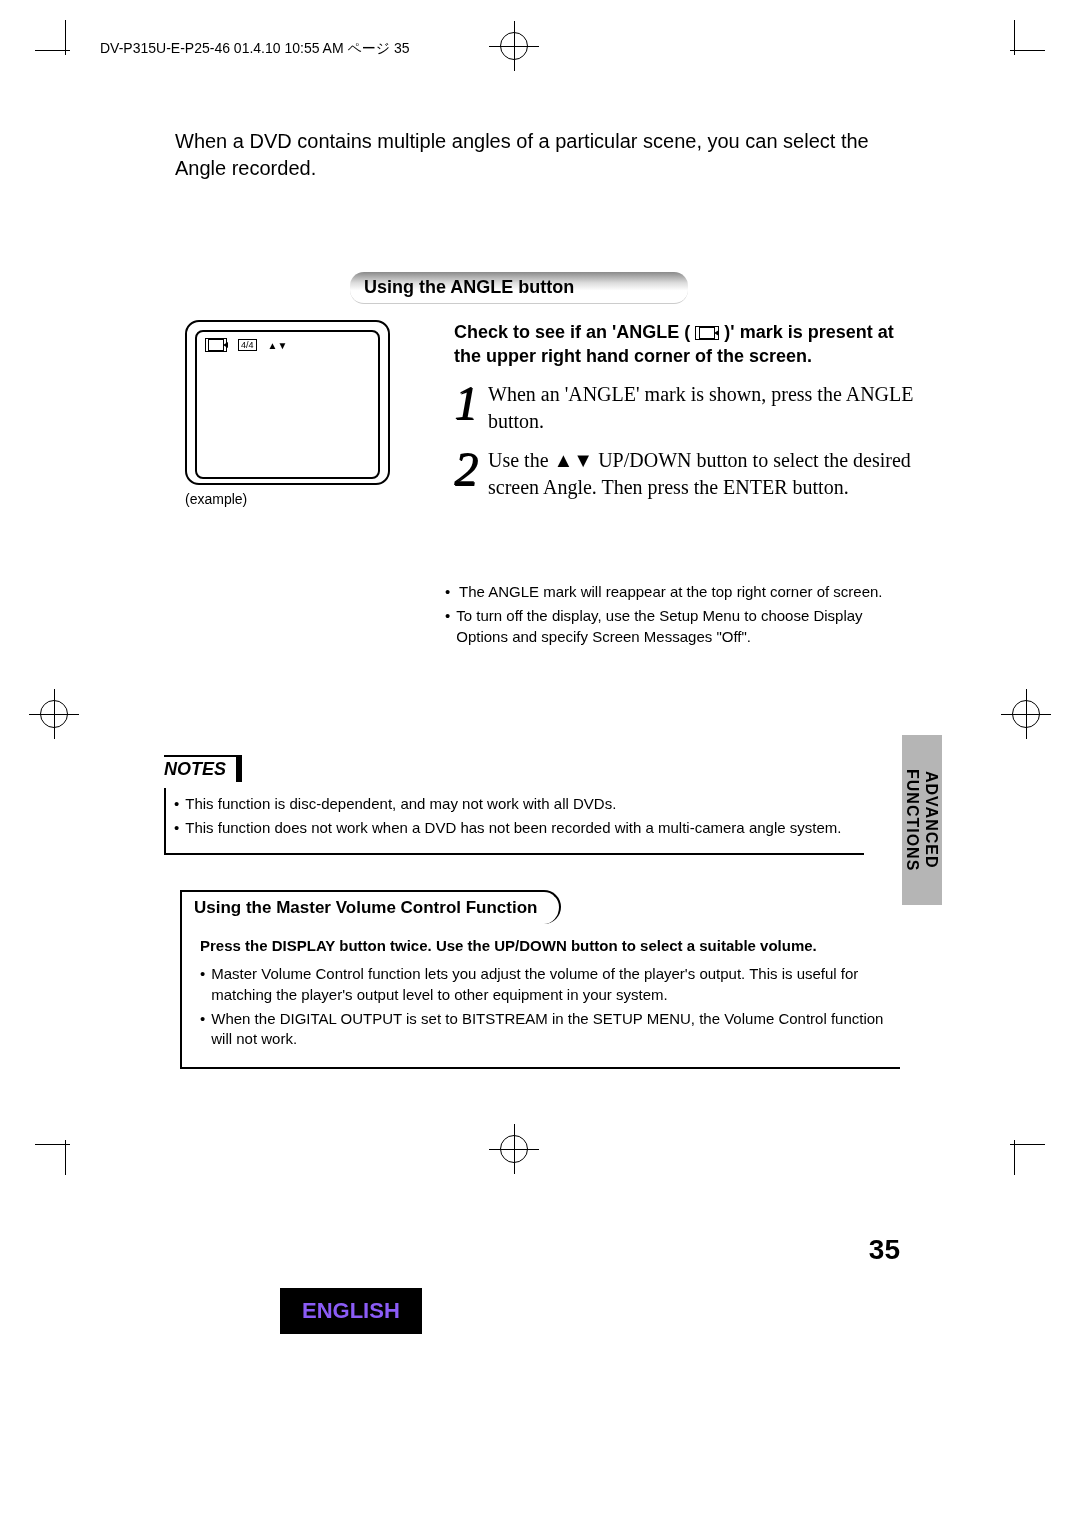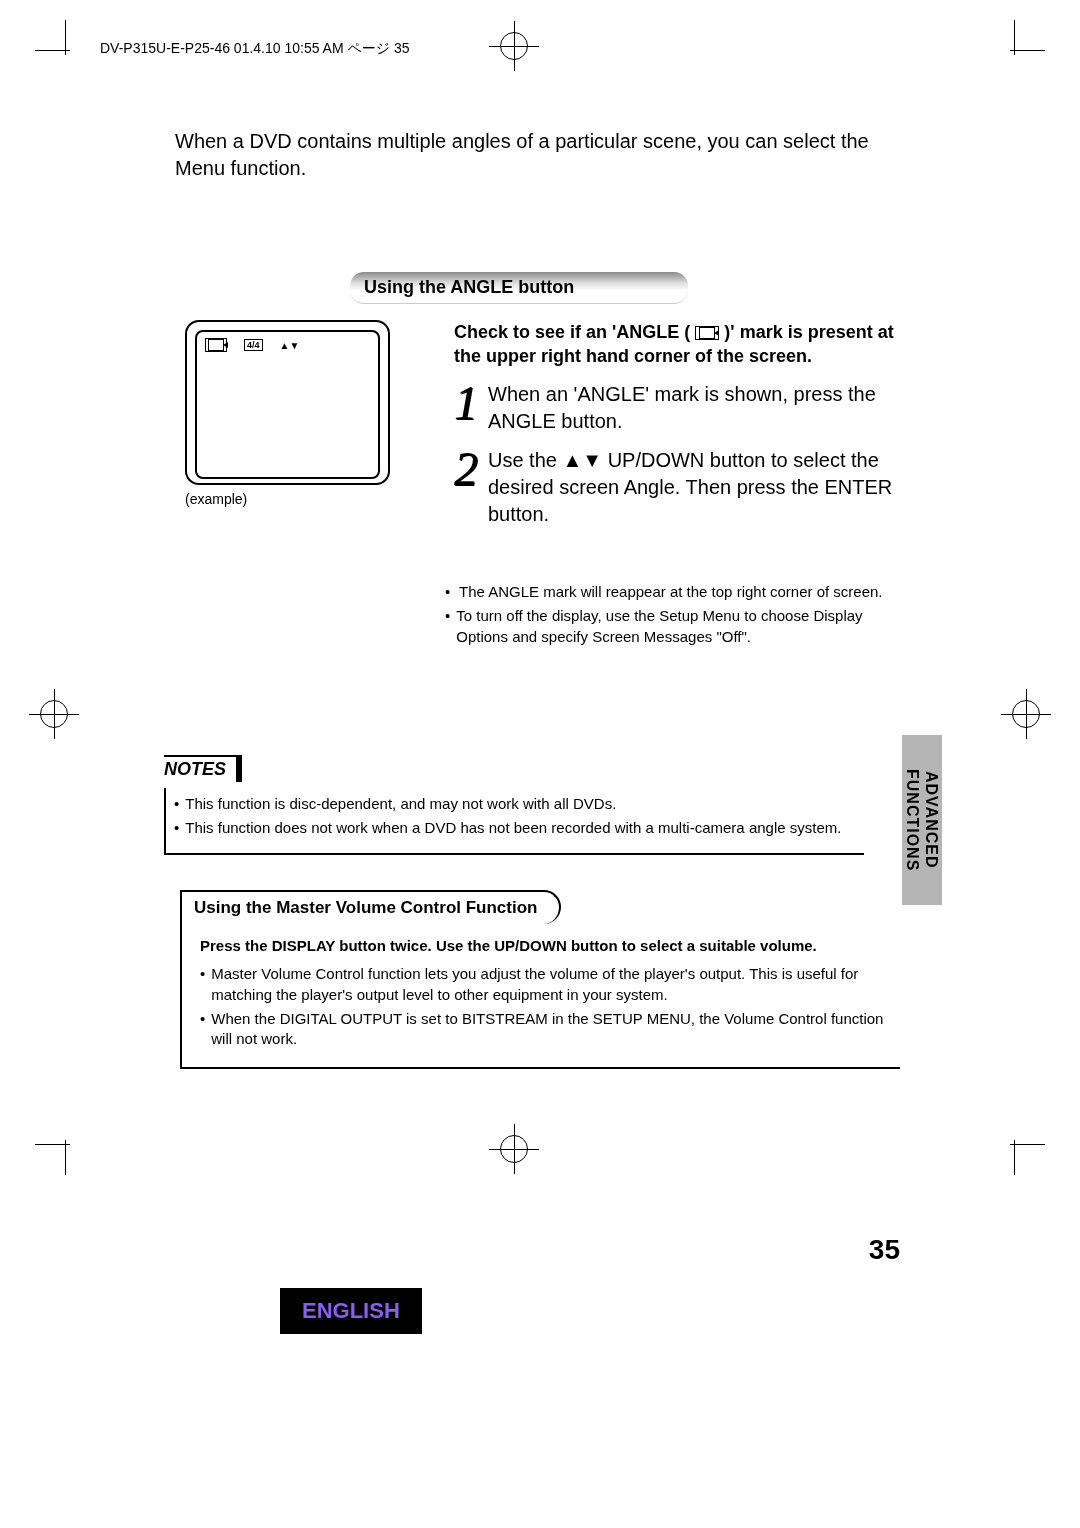--- a/index.html
+++ b/index.html
@@ -102,22 +102,21 @@
     border-radius: 8px;
     height: 100%;
     position: relative;
   }
   .angle-indicator {
     position: absolute;
     top: 6px; left: 8px;
     font-size: 10px;
     display: flex;
     align-items: center;
-    gap: 17px;
-    font-weight: bold;
+    gap: 11px;
   }
   .small-box {
     border: 1px solid #000;
     padding: 0 2px;
     font-size: 9px;
     display: inline-flex;
     align-items: center;
   }
   .example-label {
     font-size: 14px;
@@ -166,21 +165,21 @@
     font-size: 20px;
     line-height: 1.35;
   }
   .step-num {
     font-family: "Times New Roman", serif;
     font-style: italic;
     font-size: 48px;
     line-height: 0.9;
     text-shadow: 1px 1px 0 #000;
   }
-  .step-text { flex: 1; font-size: 20px; }
+  .step-text { flex: 1; font-size: 20px; font-family: Liberation Serif, serif; }
   .arrows { display: inline-block; }
 
   .sub-notes {
     position: absolute;
     left: 445px;
     top: 582px;
     width: 460px;
     font-size: 15px;
     line-height: 1.35;
   }
@@ -312,21 +311,21 @@
       <div class="cross-v"></div>
   </div>
   <div class="crop" style="right:35px; bottom:20px;">
     <div class="h" style="width:35px; bottom:30px; right:0;"></div>
     <div class="v" style="height:35px; right:30px; bottom:0;"></div>
   </div>
 
   <div class="header-line">DV-P315U-E-P25-46  01.4.10 10:55 AM  ページ 35</div>
 
   <div class="content">
-    <div class="intro">When a DVD contains multiple angles of a particular scene, you can select the Menu function.</div>
+    <div class="intro">When a DVD contains multiple angles of a particular scene, you can select the Angle recorded.</div>
   </div>
 
   <div class="subhead">Using the ANGLE button</div>
 
   <div class="screen-example">
     <div class="tv-outer">
       <div class="tv-inner">
         <div class="angle-indicator">
           <span class="small-box">
               <span class="camera-icon"></span>

